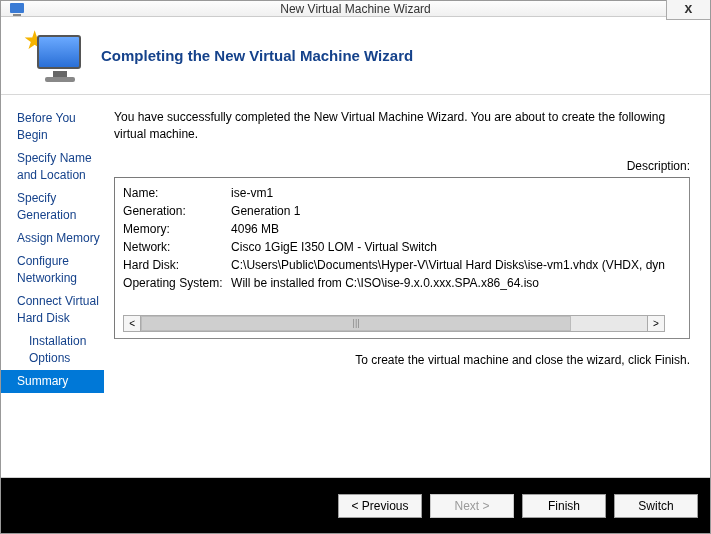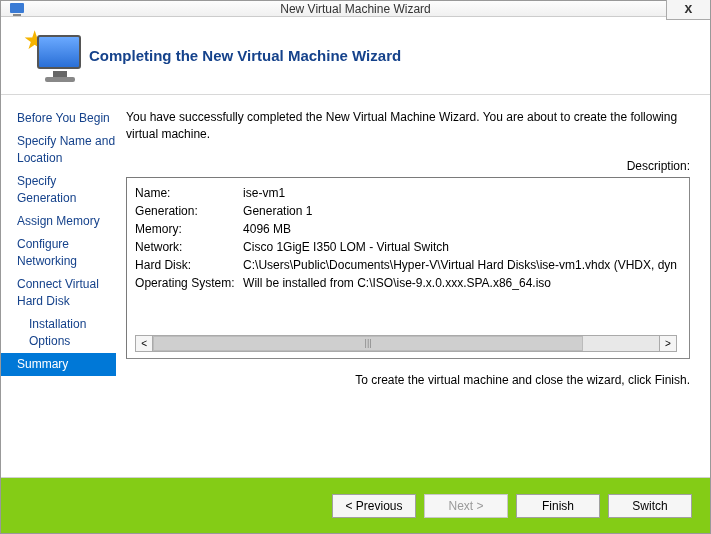--- a/index.html
+++ b/index.html
@@ -70,21 +70,21 @@
   }
   .header-icon .stand {
     position:absolute; top:46px; left:38px;
     width:14px; height:6px; background:#666;
   }
   .header-icon .foot {
     position:absolute; top:52px; left:30px;
     width:30px; height:5px; background:#888; border-radius:2px;
   }
   .header h1 {
-    font-size: 15px; font-weight:700; color:#15428b; margin:0;
+    font-size: 15px; font-weight:700; color:#15428b; margin:12px;
   }
   .body {
     flex:1; display:flex; min-height:0;
   }
   .sidebar {
     width: 178px; background:#fff;
     padding: 12px 0 5px 0;
   }
   .side-item {
     padding: 3px 0 3px 16px;
@@ -100,23 +100,23 @@
     display:flex; flex-direction:column;
     min-height:0;
     align-items:flex-end;
   }
   .intro { margin-bottom: 16px; line-height:1.4; }
   .desc-label { margin-bottom: 4px; }
   .sunken {
     border: 1px solid #888;
     border-top-color:#7a7a7a; border-left-color:#7a7a7a;
     background:#fff;
-    padding: 6px 12px 6px 8px;
+    padding: 6px 24px 6px 8px;
     display:flex; flex-direction:column;
-    height: 182px;
+    height: 162px;
   }
   .fields {
     flex:1; overflow:hidden;
   }
   .row { display:flex; line-height:18px; white-space:nowrap; }
   .row .lbl { width: 108px; flex-shrink:0; }
   .hscroll {
     display:flex; height:17px; margin-top:4px;
     border:1px solid #aaa; background:#efefef;
     align-items:stretch;
@@ -133,24 +133,24 @@
   }
   .hscroll .thumb {
     position:absolute; left:0; top:0; bottom:0; width:85%;
     background:#cfcfcf; border:1px solid #bbb;
     display:flex; align-items:center; justify-content:center;
     font-size:9px; color:#888;
   }
   .post-text { margin-top:14px; }
   .footer {
     height: 56px;
-    background:#84cc16;
+    background:#000000;
     border-top:1px solid #d0d0d0;
     display:flex; align-items:center; justify-content:flex-end;
-    padding: 0 18px; gap:8px;
+    padding: 0 12px; gap:8px;
   }
   button.wiz {
     width:84px; height:24px;
     background:#f6f6f6; border:1px solid #a0a0a0;
     font-size:12px; font-family:inherit;
     cursor:pointer;
   }
   button.wiz:disabled {
     color:#9a9a9a; border-color:#c7c7c7; cursor:default;
   }

